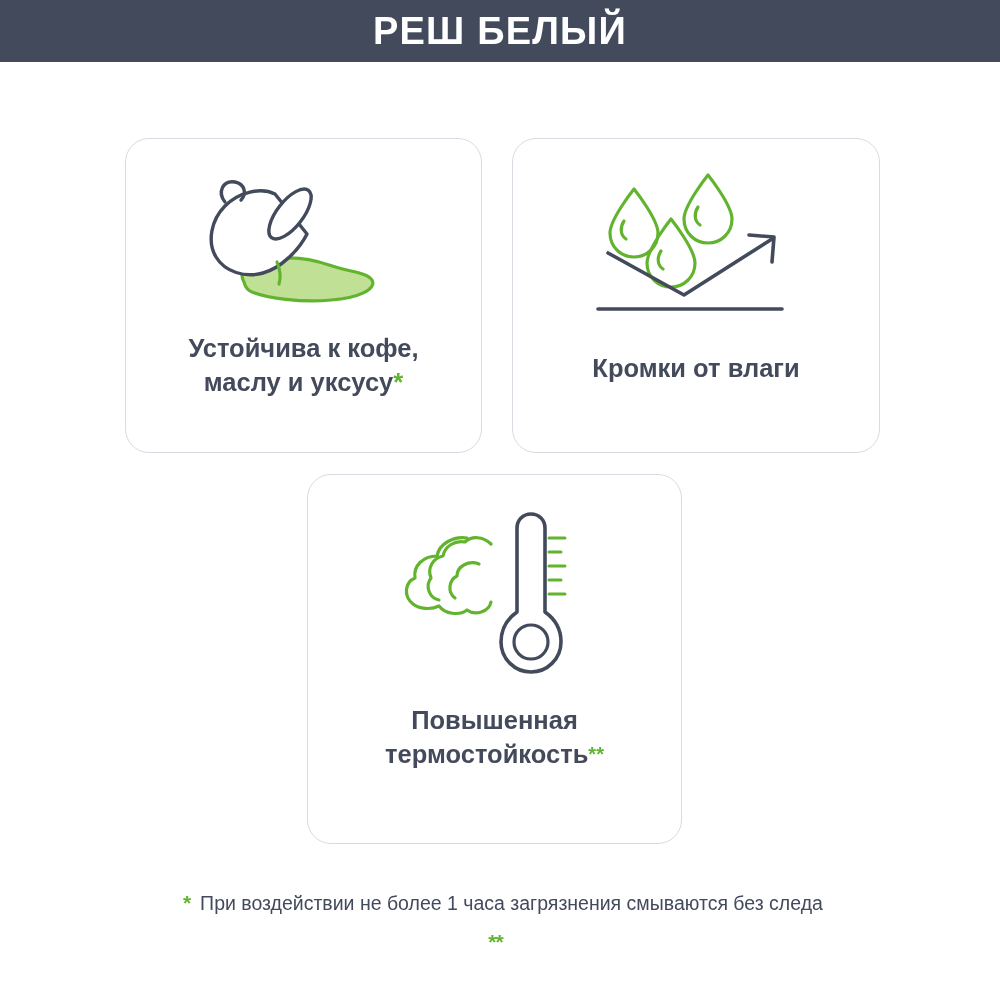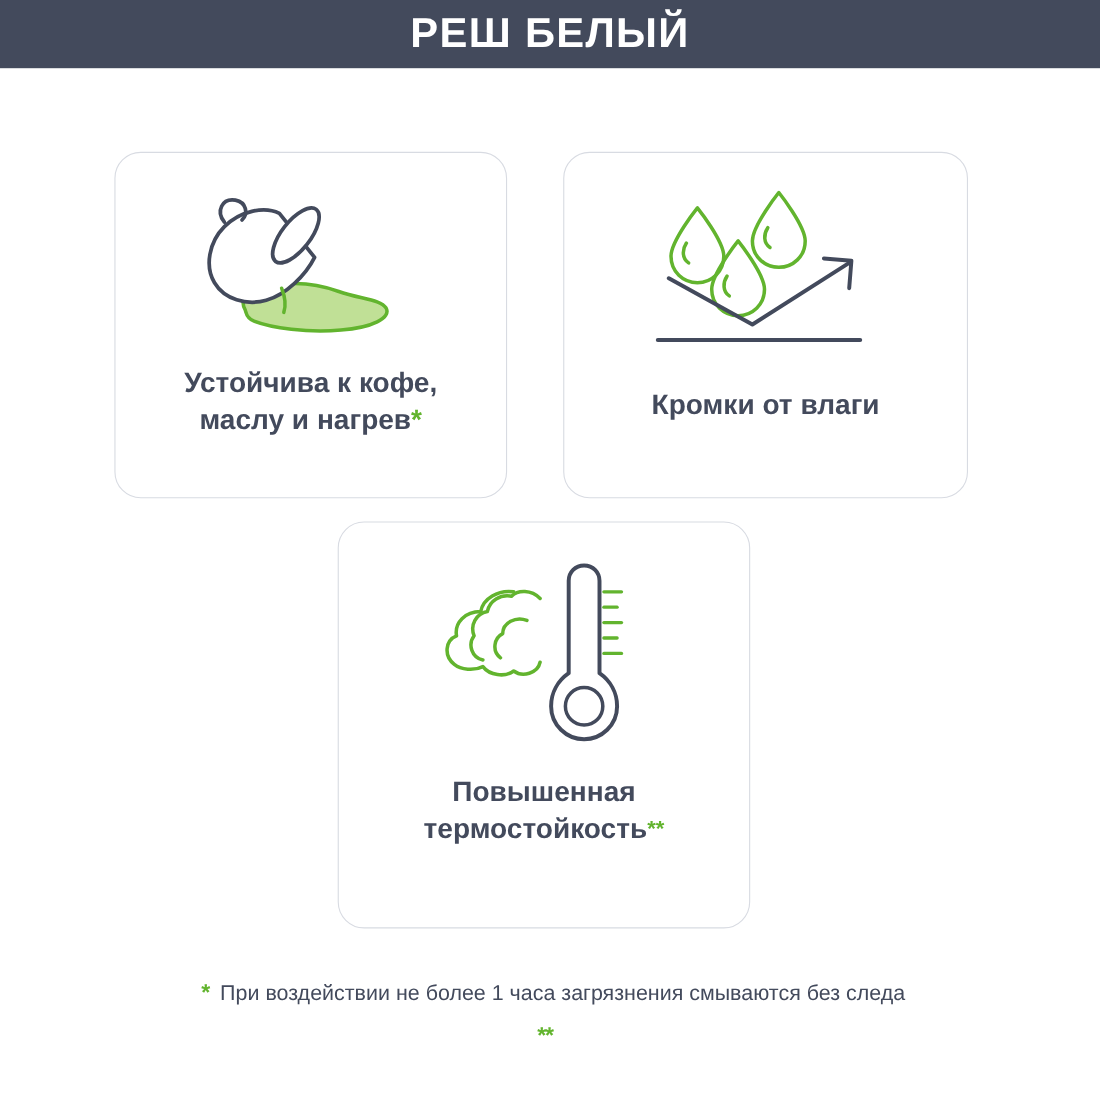--- a/index.html
+++ b/index.html
@@ -45,21 +45,21 @@
     left: 0;
     top: 62px;
     width: 1000px;
   }
   .card {
     position: absolute;
     border: 1.6px solid #d8dbe2;
     border-radius: 24px;
     background: #ffffff;
   }
-  .card-1 { left: 104px; top: 76px;  width: 357px; height: 315px; }
+  .card-1 { left: 125px; top: 76px;  width: 357px; height: 315px; }
   .card-2 { left: 512px; top: 76px;  width: 368px; height: 315px; }
   .card-3 { left: 307px; top: 412px; width: 375px; height: 370px; }
 
   .card-icon {
     position: absolute;
     left: 0;
     width: 100%;
     display: flex;
     align-items: center;
     justify-content: center;
@@ -139,21 +139,21 @@
             <path d="M27 85 C18 70 22 48 36 34 C50 20 72 15 86 22 L118 62 C110 78 92 96 74 101 C56 106 36 100 27 85 Z"></path>
             <ellipse cx="101" cy="42" rx="13" ry="30" transform="rotate(38 101 42)"></ellipse>
             <path d="M36 30 C28 20 34 8 46 10 C56 12 58 22 52 28" fill="none"></path>
           </g>
 
           <path d="M88 90 C92 100 92 106 90 112" stroke="#62b42e" stroke-width="3.2" stroke-linecap="round" fill="none"></path>
         </svg>
       </div>
       <div class="card-caption">
         <span>Устойчива к кофе,</span><br>
-        <span>маслу и нагрев</span><span class="star">*</span>
+        <span>маслу и уксусу</span><span class="star">*</span>
       </div>
     </div>
 
     <div class="card card-2">
       <div class="card-icon">
         <svg width="220" height="150" viewBox="0 0 220 150" fill="none" xmlns="http://www.w3.org/2000/svg">
           <g stroke="#62b42e" stroke-width="3.2" fill="none" stroke-linejoin="round" stroke-linecap="round">
 
             <path d="M48 22 C48 22 24 52 24 66 C24 80 35 90 48 90 C61 90 72 80 72 66 C72 52 48 22 48 22 Z"></path>
             <path d="M40 72 C34 68 34 60 38 54"></path>

